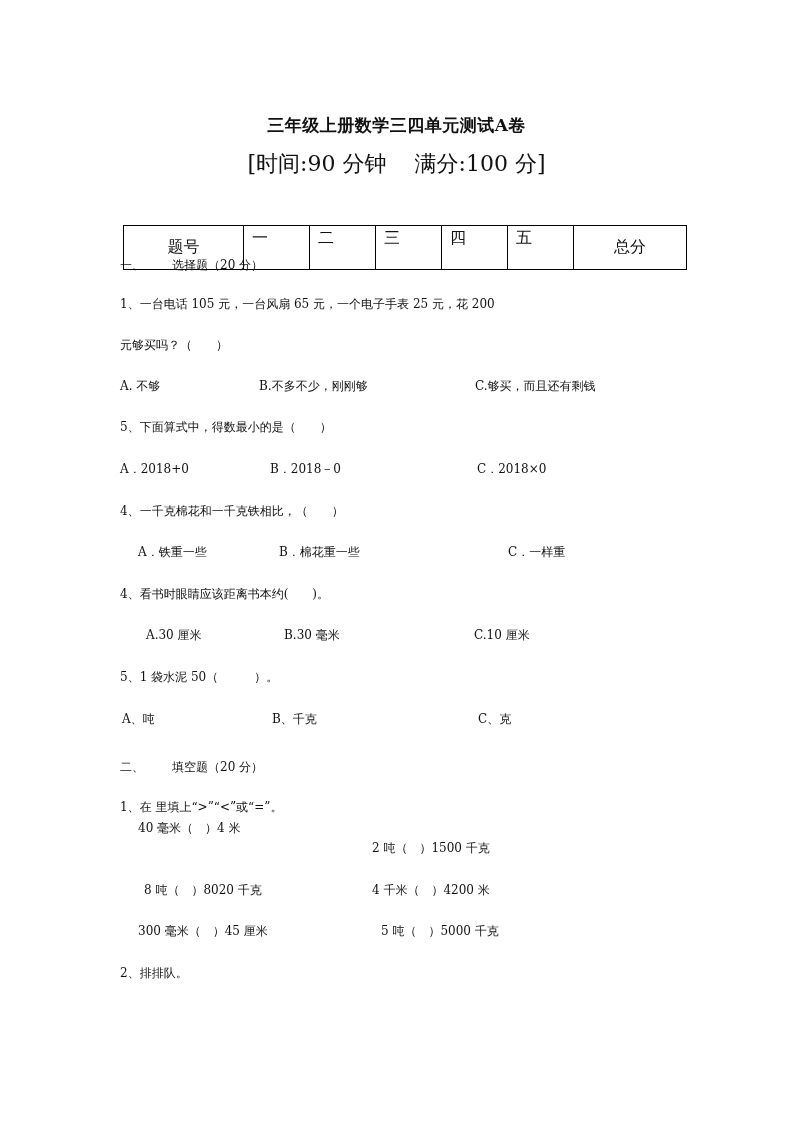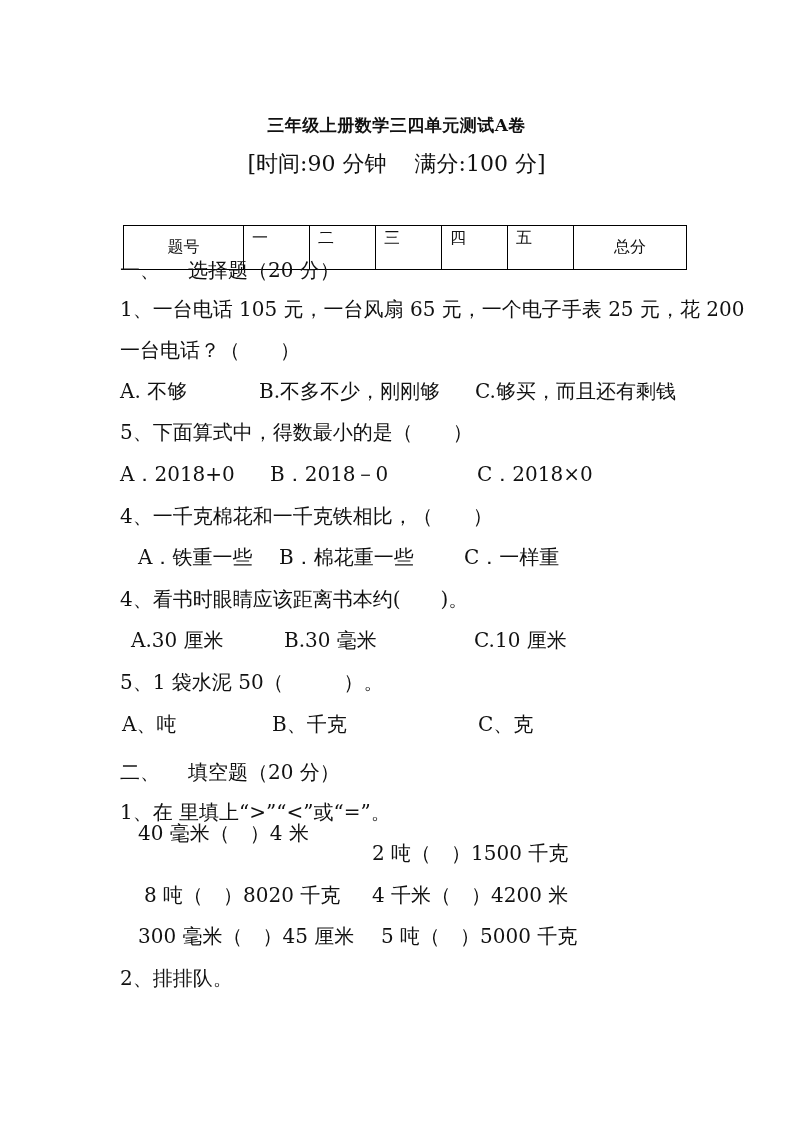--- a/index.html
+++ b/index.html
@@ -23,21 +23,21 @@
       border-collapse: collapse; font-size: 16px; margin-top: 48px;
     }
     table.score td {
       border: 1px solid #000; padding: 0; vertical-align: top;
     }
     table.score tr.r1 td { height: 41px; }
     table.score tr.r2 td { height: 32px; }
     table.score td.lbl { text-align: center; vertical-align: middle; }
     table.score td.num { padding-left: 8px; padding-top: 2px; }
     table.score td.total { text-align: center; vertical-align: middle; }
-    .line { font-size: 20px; left: 120px; }
+    .line { font-size: 12px; left: 120px; }
     .sect .gap { display: inline-block; width: 28px; }
   </style>
 </head>
 <body>
 
 <div class="abs title">三年级上册数学三四单元测试A卷</div>
 <div class="abs subtitle">
   <span>[时间:90 分钟</span><span class="gap"></span><span>满分:100 分]</span>
 </div>
 
@@ -53,37 +53,37 @@
     <td class="total" style="width:112px">总分</td>
   </tr>
 </tbody>
   </table>
 
 <div class="abs line sect" style="top:257px">
   <span>一、</span><span class="gap"></span><span>选择题（20 分）</span>
 </div>
 
 <div class="abs line" style="top:296px">1、一台电话 105 元，一台风扇 65 元，一个电子手表 25 元，花 200</div>
-<div class="abs line" style="top:337px">一台电话？（　　）</div>
+<div class="abs line" style="top:337px">元够买吗？（　　）</div>
 <div class="abs line" style="top:378px; left:120px">A. 不够</div>
 <div class="abs line" style="top:378px; left:259px">B.不多不少，刚刚够</div>
 <div class="abs line" style="top:378px; left:475px">C.够买，而且还有剩钱</div>
 
 <div class="abs line" style="top:419px">5、下面算式中，得数最小的是（　　）</div>
 <div class="abs line" style="top:461px; left:120px">A．2018+0</div>
 <div class="abs line" style="top:461px; left:270px">B．2018－0</div>
 <div class="abs line" style="top:461px; left:477px">C．2018×0</div>
 
 <div class="abs line" style="top:503px">4、一千克棉花和一千克铁相比，（　　）</div>
 <div class="abs line" style="top:544px; left:138px">A．铁重一些</div>
 <div class="abs line" style="top:544px; left:279px">B．棉花重一些</div>
-<div class="abs line" style="top:544px; left:464px">C．一样重</div>
+<div class="abs line" style="top:544px; left:508px">C．一样重</div>
 
 <div class="abs line" style="top:586px">4、看书时眼睛应该距离书本约(　　)。</div>
-<div class="abs line" style="top:627px; left:131px">A.30 厘米</div>
+<div class="abs line" style="top:627px; left:146px">A.30 厘米</div>
 <div class="abs line" style="top:627px; left:284px">B.30 毫米</div>
 <div class="abs line" style="top:627px; left:474px">C.10 厘米</div>
 
 <div class="abs line" style="top:669px">5、1 袋水泥 50（　　　）。</div>
 <div class="abs line" style="top:711px; left:122px">A、吨</div>
 <div class="abs line" style="top:711px; left:272px">B、千克</div>
 <div class="abs line" style="top:711px; left:478px">C、克</div>
 
 <div class="abs line sect" style="top:759px">
   <span>二、</span><span class="gap"></span><span>填空题（20 分）</span>

